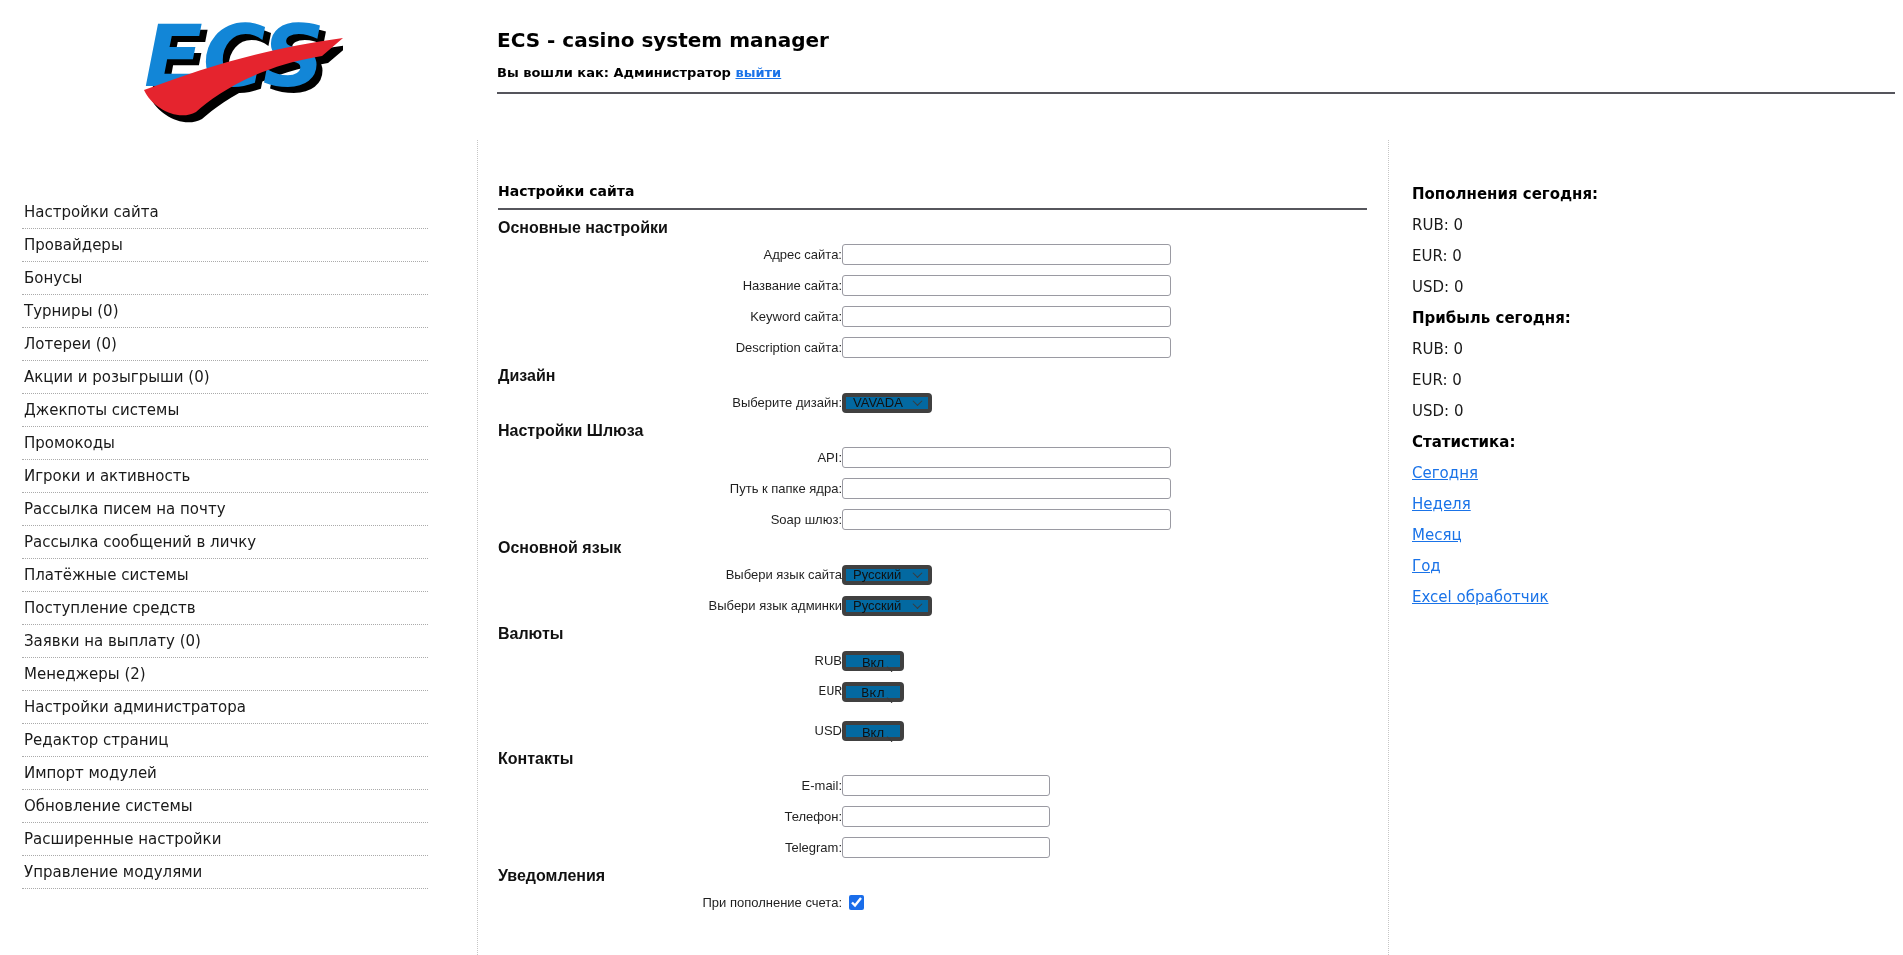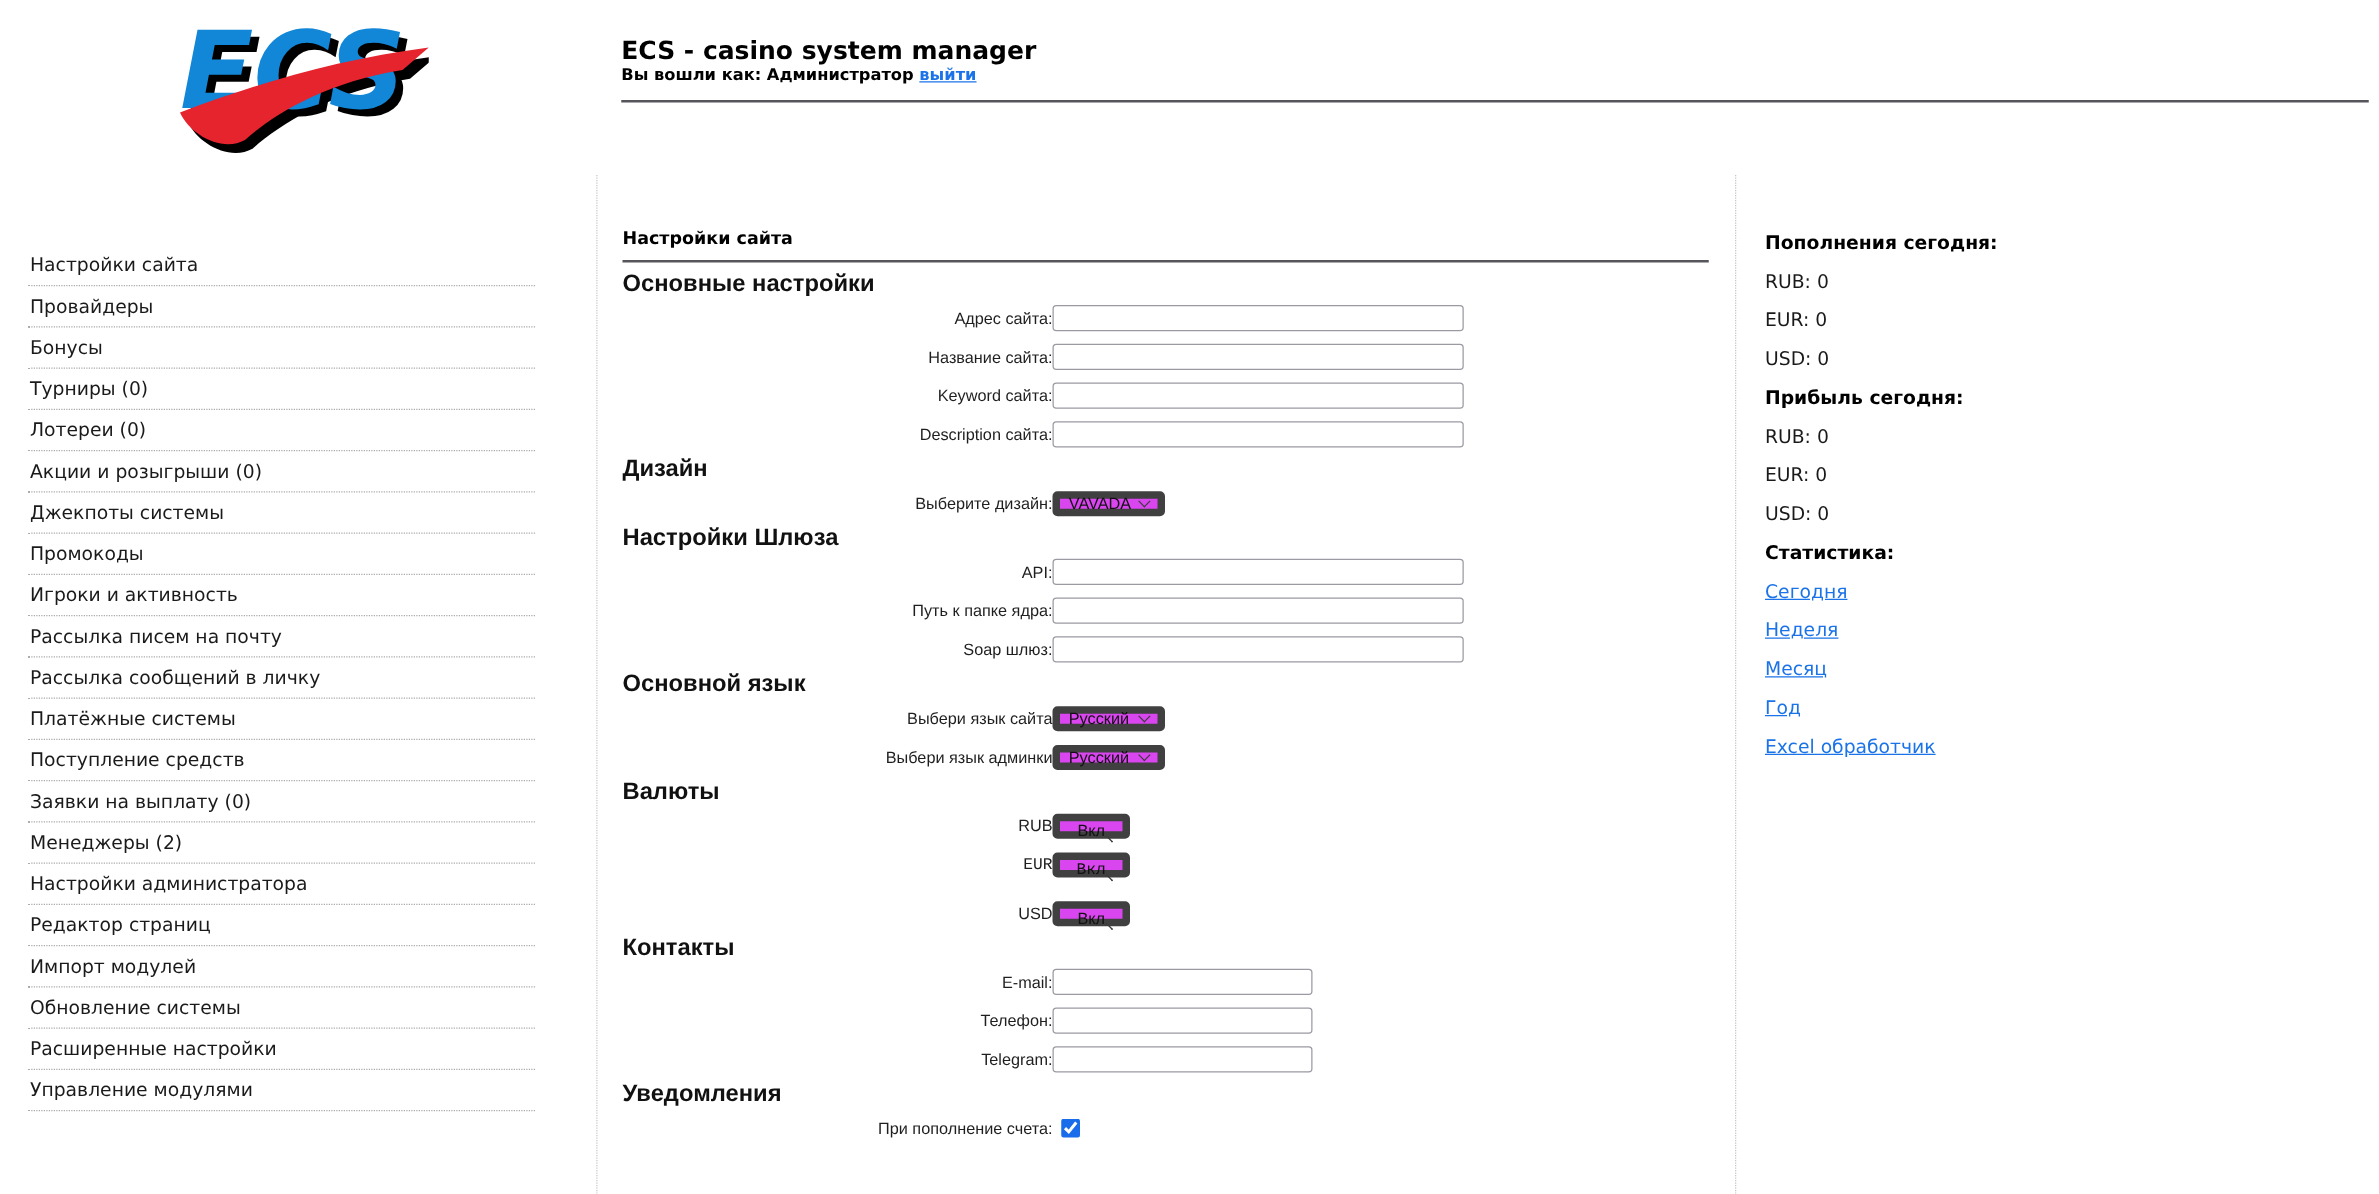--- a/index.html
+++ b/index.html
@@ -4,50 +4,50 @@
 <style>
   * { box-sizing: border-box; margin: 0; padding: 0; }
   html,body { width:1903px; height:955px; overflow:hidden; background:#fff;
     font-family:"Liberation Sans", sans-serif; color:#1b1b1b; position:relative; }
 
   
   .logo { position:absolute; left:138px; top:12px; width:205px; height:112px; }
   .header { position:absolute; left:497px; top:27px; width:1398px; }
   .h-title { font-family:"DejaVu Sans", sans-serif; font-weight:bold;
     font-size:20px; line-height:26px; color:#000; }
-  .h-login { margin-top:0; font-family:"DejaVu Sans", sans-serif;
+  .h-login { margin-top:12px; font-family:"DejaVu Sans", sans-serif;
     font-weight:bold; font-size:13px; line-height:16px; color:#000; }
   .h-rule { margin-top:11px; border-top:2px solid #55555c; }
   .link { color:#1a73e8; text-decoration:underline; cursor:pointer; }
 
   
   .sidebar { position:absolute; left:22px; top:196px; width:406px;
     font-family:"DejaVu Sans", sans-serif; font-size:15px; color:#1a1a1a; }
   .sb-item { height:33px; line-height:32px; border-bottom:1px dotted #ababab;
     padding-left:2px; cursor:pointer; white-space:nowrap; }
 
   
   .main { position:absolute; left:477px; top:140px; width:912px; height:815px;
     border-left:1px dotted #c6c6c6; border-right:1px dotted #c6c6c6;
     padding:0 21px 0 20px; }
   .m-title { font-family:"DejaVu Sans", sans-serif; font-weight:bold;
     font-size:14px; line-height:18px; color:#000;
     margin-top:42px; padding-bottom:8px; border-bottom:2px solid #56565c; }
   .rows { margin-top:10px; }
-  .sec { font-size:19px; font-weight:bold; line-height:16px; color:#111;
+  .sec { font-size:16px; font-weight:bold; line-height:16px; color:#111;
     margin:4px 0 8px; }
   .frow { display:flex; align-items:center; height:21px; margin-bottom:10px;
     font-size:13px; color:#1f1f1f; }
   .flabel { flex:0 0 344px;text-align:right; }
   .tinput { height:21px; border:1px solid #9a9aa2; border-radius:3px;
     background:#fff; padding:0 5px; font-size:13px; outline:none; }
   .w-wide .tinput { width:329px; }
   .w-narrow .tinput { width:208px; }
-  .fselect { display:flex; align-items:center; height:20px; background:#d946ef;
-    border:6px solid #404040; border-radius:4px; padding:0 7px; font-size:13px;
+  .fselect { display:flex; align-items:center; height:20px; background:#0369a1;
+    border:4px solid #404040; border-radius:4px; padding:0 7px; font-size:13px;
     color:#111; cursor:pointer; }
   .w-mid .fselect { width:90px; }
   .w-small .fselect { width:62px;flex-direction:column; }
   .sel-val { white-space:nowrap; }
   .chev { width:7px; height:7px; border-right:1.6px solid #3c3c3c;
     border-bottom:1.6px solid #3c3c3c; transform:rotate(45deg) translate(-1px,-1px);
     margin-left:auto; }
   .gap-lg { margin-top:8px;font-family:Liberation Mono, monospace; }
   .gap-xl { margin-top:18px; }
   .fcheck { width:15px; height:15px; accent-color:#1a6dea; margin-left:7px; cursor:pointer; }

